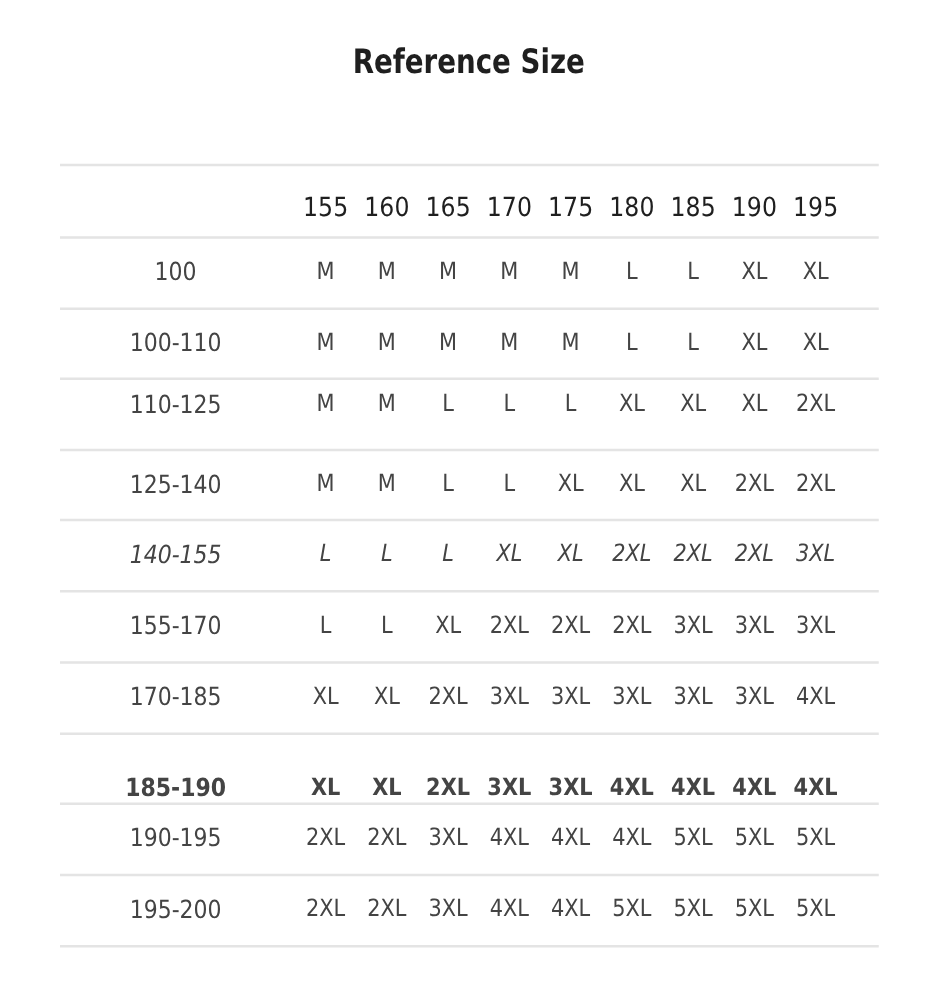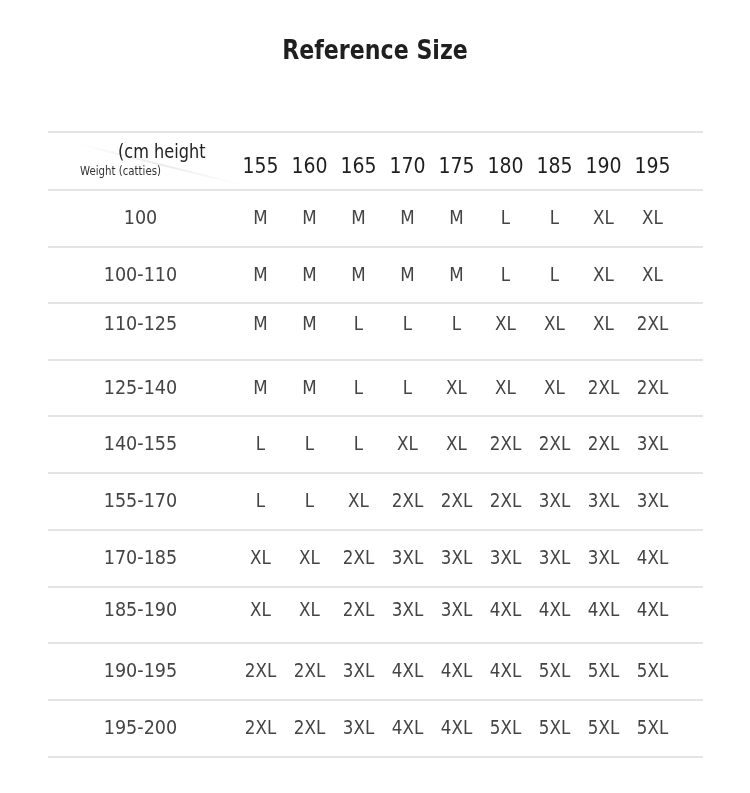--- a/index.html
+++ b/index.html
@@ -27,25 +27,20 @@
   .scell { position:absolute; top:17px; width:49px; text-align:center; font-size:19px; color:#444;
            font-family:"DejaVu Sans", sans-serif; transform:scaleX(0.88); }
 </style>
 </head>
 <body>
 
 <div class="title">Reference Size</div>
 
 <div class="table" id="size-table">
   <div class="header-row">
-    <div class="corner">
-      <div class="diag"></div>
-      <span class="height-label">(cm height</span>
-      <span class="weight-label">Weight (catties)</span>
-    </div>
   <div class="hcell" style="left: 188px;">155</div>
       <div class="hcell" style="left: 237px;">160</div>
       <div class="hcell" style="left: 286px;">165</div>
       <div class="hcell" style="left: 335px;">170</div>
       <div class="hcell" style="left: 384px;">175</div>
       <div class="hcell" style="left: 433px;">180</div>
       <div class="hcell" style="left: 482px;">185</div>
       <div class="hcell" style="left: 531px;">190</div>
       <div class="hcell" style="left: 580px;">195</div>
     </div>
@@ -102,21 +97,21 @@
       <div class="scell" style="left: 188px;">M</div>
       <div class="scell" style="left: 237px;">M</div>
       <div class="scell" style="left: 286px;">L</div>
       <div class="scell" style="left: 335px;">L</div>
       <div class="scell" style="left: 384px;">XL</div>
       <div class="scell" style="left: 433px;">XL</div>
       <div class="scell" style="left: 482px;">XL</div>
       <div class="scell" style="left: 531px;">2XL</div>
       <div class="scell" style="left: 580px;">2XL</div>
     </div>
-    <div class="row" style="top: 284px;">
+    <div class="row" style="top: 284px; font-style: italic;">
       <div class="wcell">140-155</div>
       <div class="scell" style="left: 188px;">L</div>
       <div class="scell" style="left: 237px;">L</div>
       <div class="scell" style="left: 286px;">L</div>
       <div class="scell" style="left: 335px;">XL</div>
       <div class="scell" style="left: 384px;">XL</div>
       <div class="scell" style="left: 433px;">2XL</div>
       <div class="scell" style="left: 482px;">2XL</div>
       <div class="scell" style="left: 531px;">2XL</div>
       <div class="scell" style="left: 580px;">3XL</div>
@@ -138,21 +133,21 @@
       <div class="scell" style="left: 188px;">XL</div>
       <div class="scell" style="left: 237px;">XL</div>
       <div class="scell" style="left: 286px;">2XL</div>
       <div class="scell" style="left: 335px;">3XL</div>
       <div class="scell" style="left: 384px;">3XL</div>
       <div class="scell" style="left: 433px;">3XL</div>
       <div class="scell" style="left: 482px;">3XL</div>
       <div class="scell" style="left: 531px;">3XL</div>
       <div class="scell" style="left: 580px;">4XL</div>
     </div>
-    <div class="row" style="top: 450px;">
+    <div class="row" style="top: 471px; font-weight: bold;">
       <div class="wcell">185-190</div>
       <div class="scell" style="left: 188px;">XL</div>
       <div class="scell" style="left: 237px;">XL</div>
       <div class="scell" style="left: 286px;">2XL</div>
       <div class="scell" style="left: 335px;">3XL</div>
       <div class="scell" style="left: 384px;">3XL</div>
       <div class="scell" style="left: 433px;">4XL</div>
       <div class="scell" style="left: 482px;">4XL</div>
       <div class="scell" style="left: 531px;">4XL</div>
       <div class="scell" style="left: 580px;">4XL</div>

